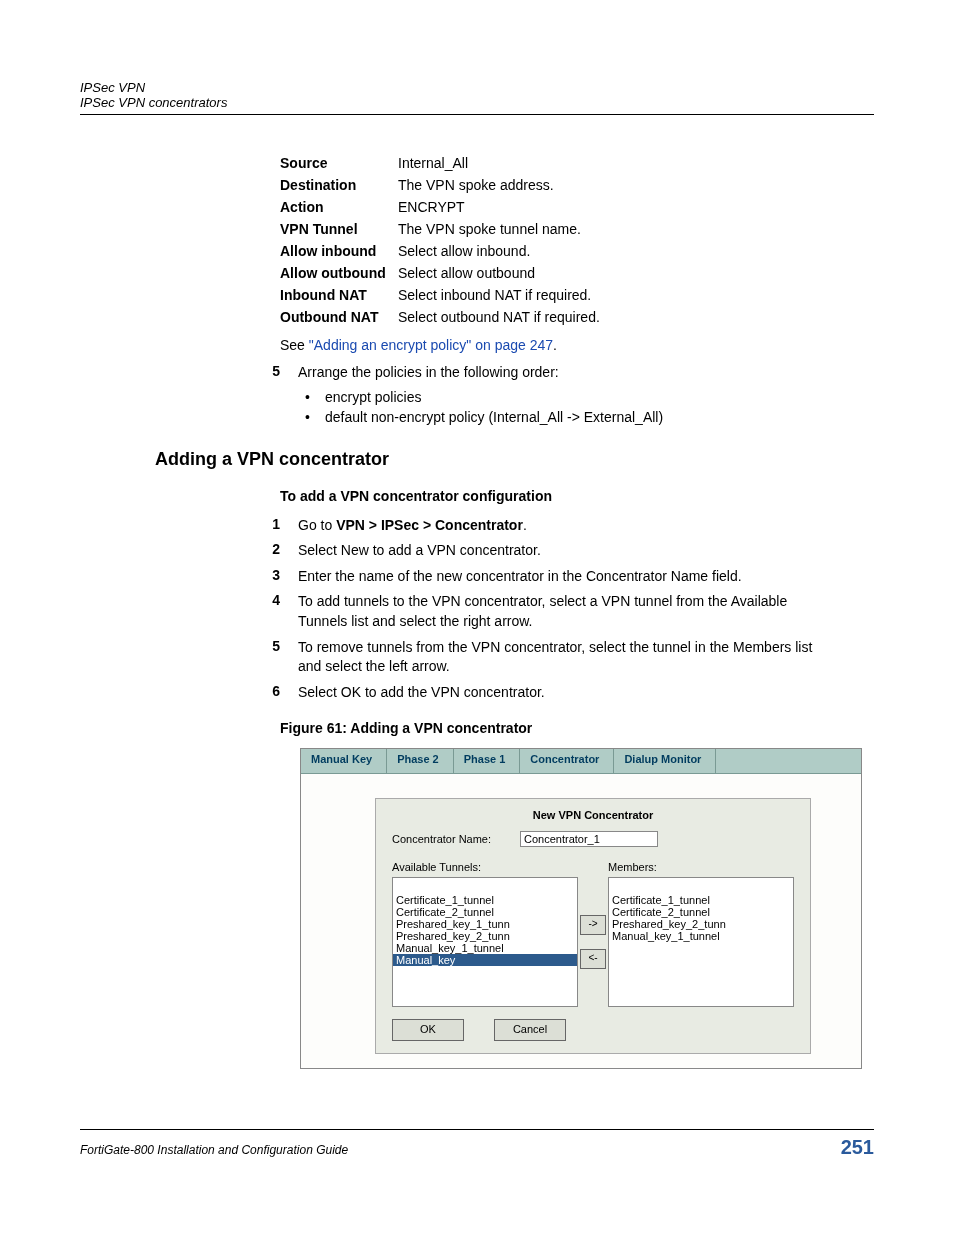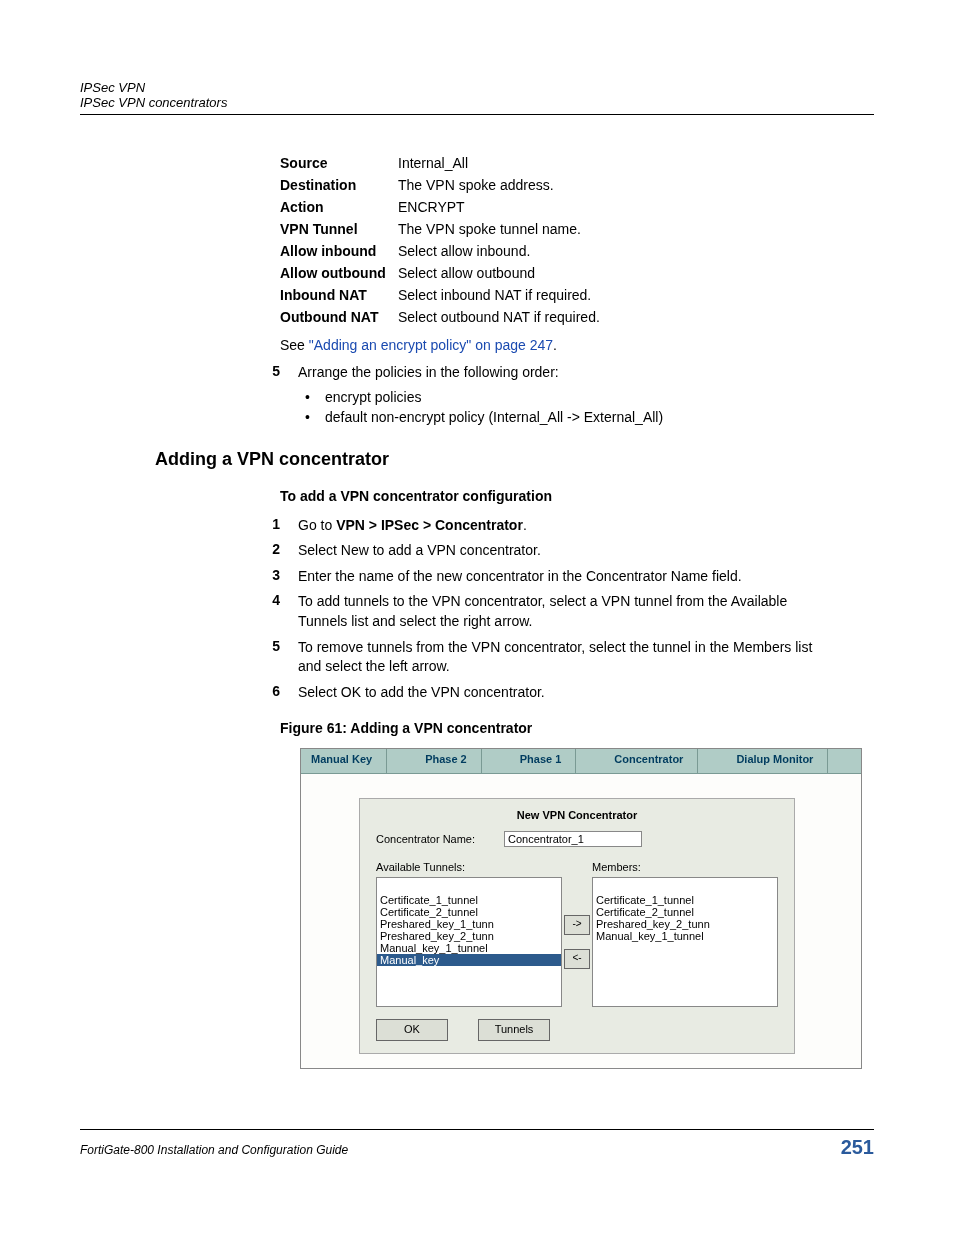--- a/index.html
+++ b/index.html
@@ -98,37 +98,36 @@
   .tabs {
     display: flex;
     background: #b0ccc6;
     height: 24px;
     align-items: stretch;
     font-family: "Trebuchet MS", Verdana, sans-serif;
     font-size: 11px;
     font-weight: bold;
     color: #003c5f;
     border-bottom: 1px solid #7a9a94;
-    gap: 28px;
   }
   .tab {
     position: relative;
     padding: 4px 14px 0 10px;
     border-right: 1px solid #7a9a94;
     background: #b0ccc6;
   }
   .fig-body {
     background: #fdfdfb;
     padding: 24px 18px 14px 18px;
   }
   .panel {
     border: 1px solid #aaa;
     background: #e8ebe3;
     padding: 10px 16px 12px 16px;
-    margin-left: 40px;
+    margin-left: 56px;
     width: 402px;
     font-family: "Trebuchet MS", Verdana, sans-serif;
     font-size: 11px;
   }
   .panel-title {
     text-align: center;
     font-weight: bold;
     margin-bottom: 10px;
   }
   .name-row {
@@ -354,21 +353,21 @@
             <div class="listbox" id="members-list">
                 <div>Certificate_1_tunnel</div>
                 <div>Certificate_2_tunnel</div>
                 <div>Preshared_key_2_tunn</div>
                 <div>Manual_key_1_tunnel</div>
               </div>
           </div>
         </div>
         <div class="panel-buttons">
           <div class="panel-btn">OK</div>
-          <div class="panel-btn">Tunnels</div>
+          <div class="panel-btn">Cancel</div>
         </div>
       </div>
     </div>
   </div>
 
   <div class="footer">
     <span class="doc">FortiGate-800 Installation and Configuration Guide</span>
     <span class="page-num">251</span>
   </div>
 

